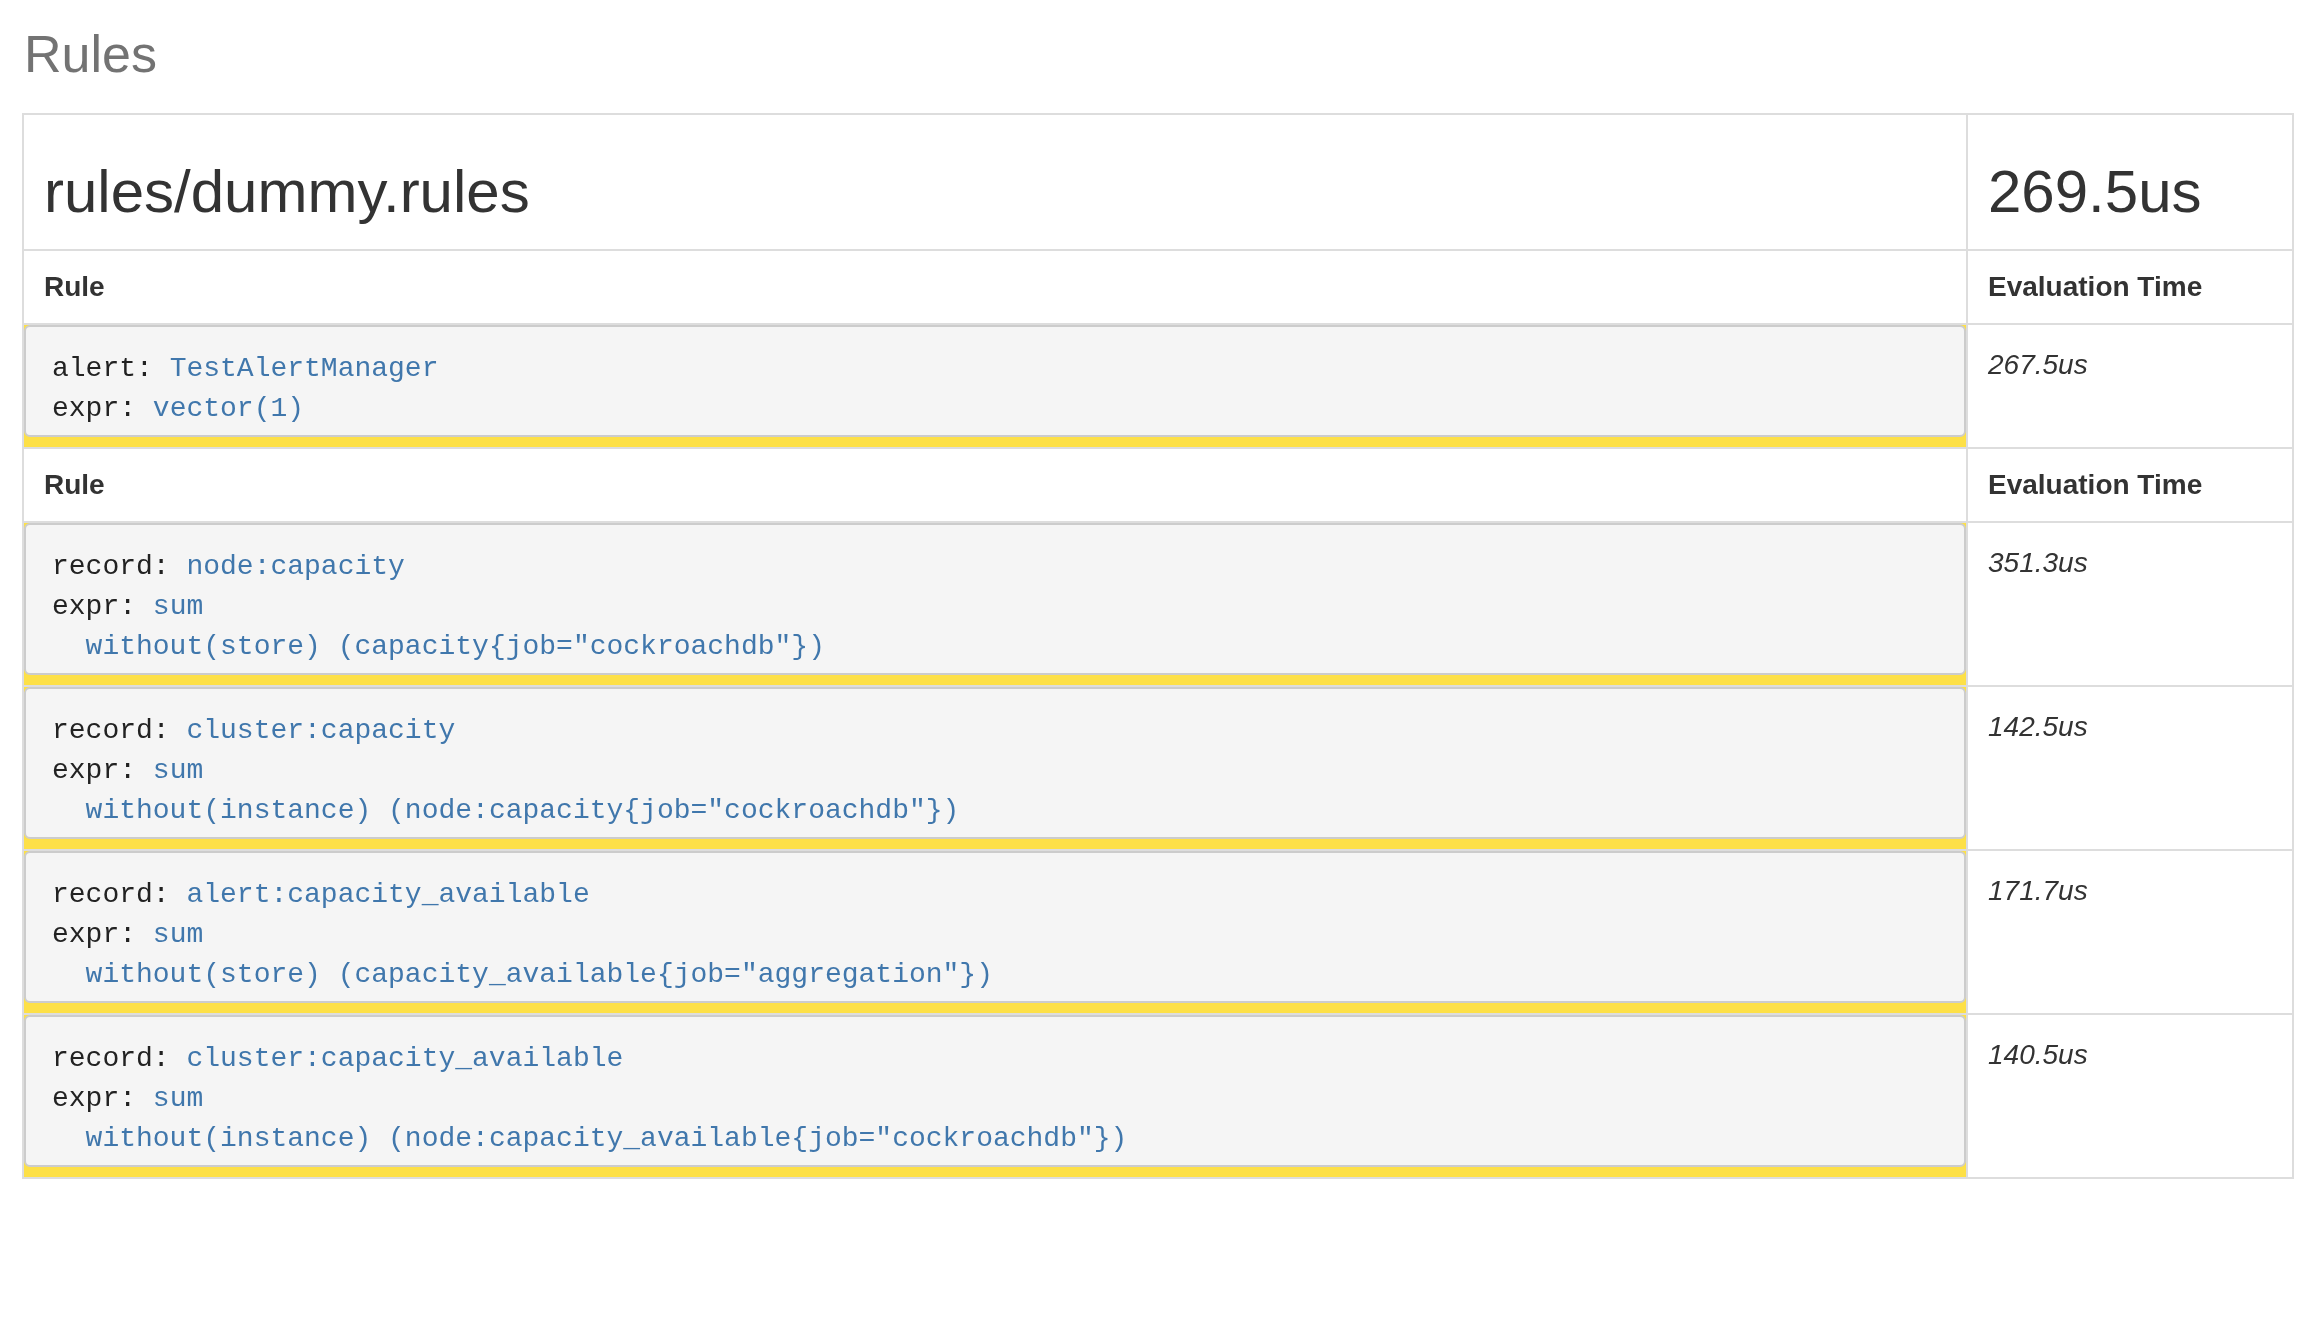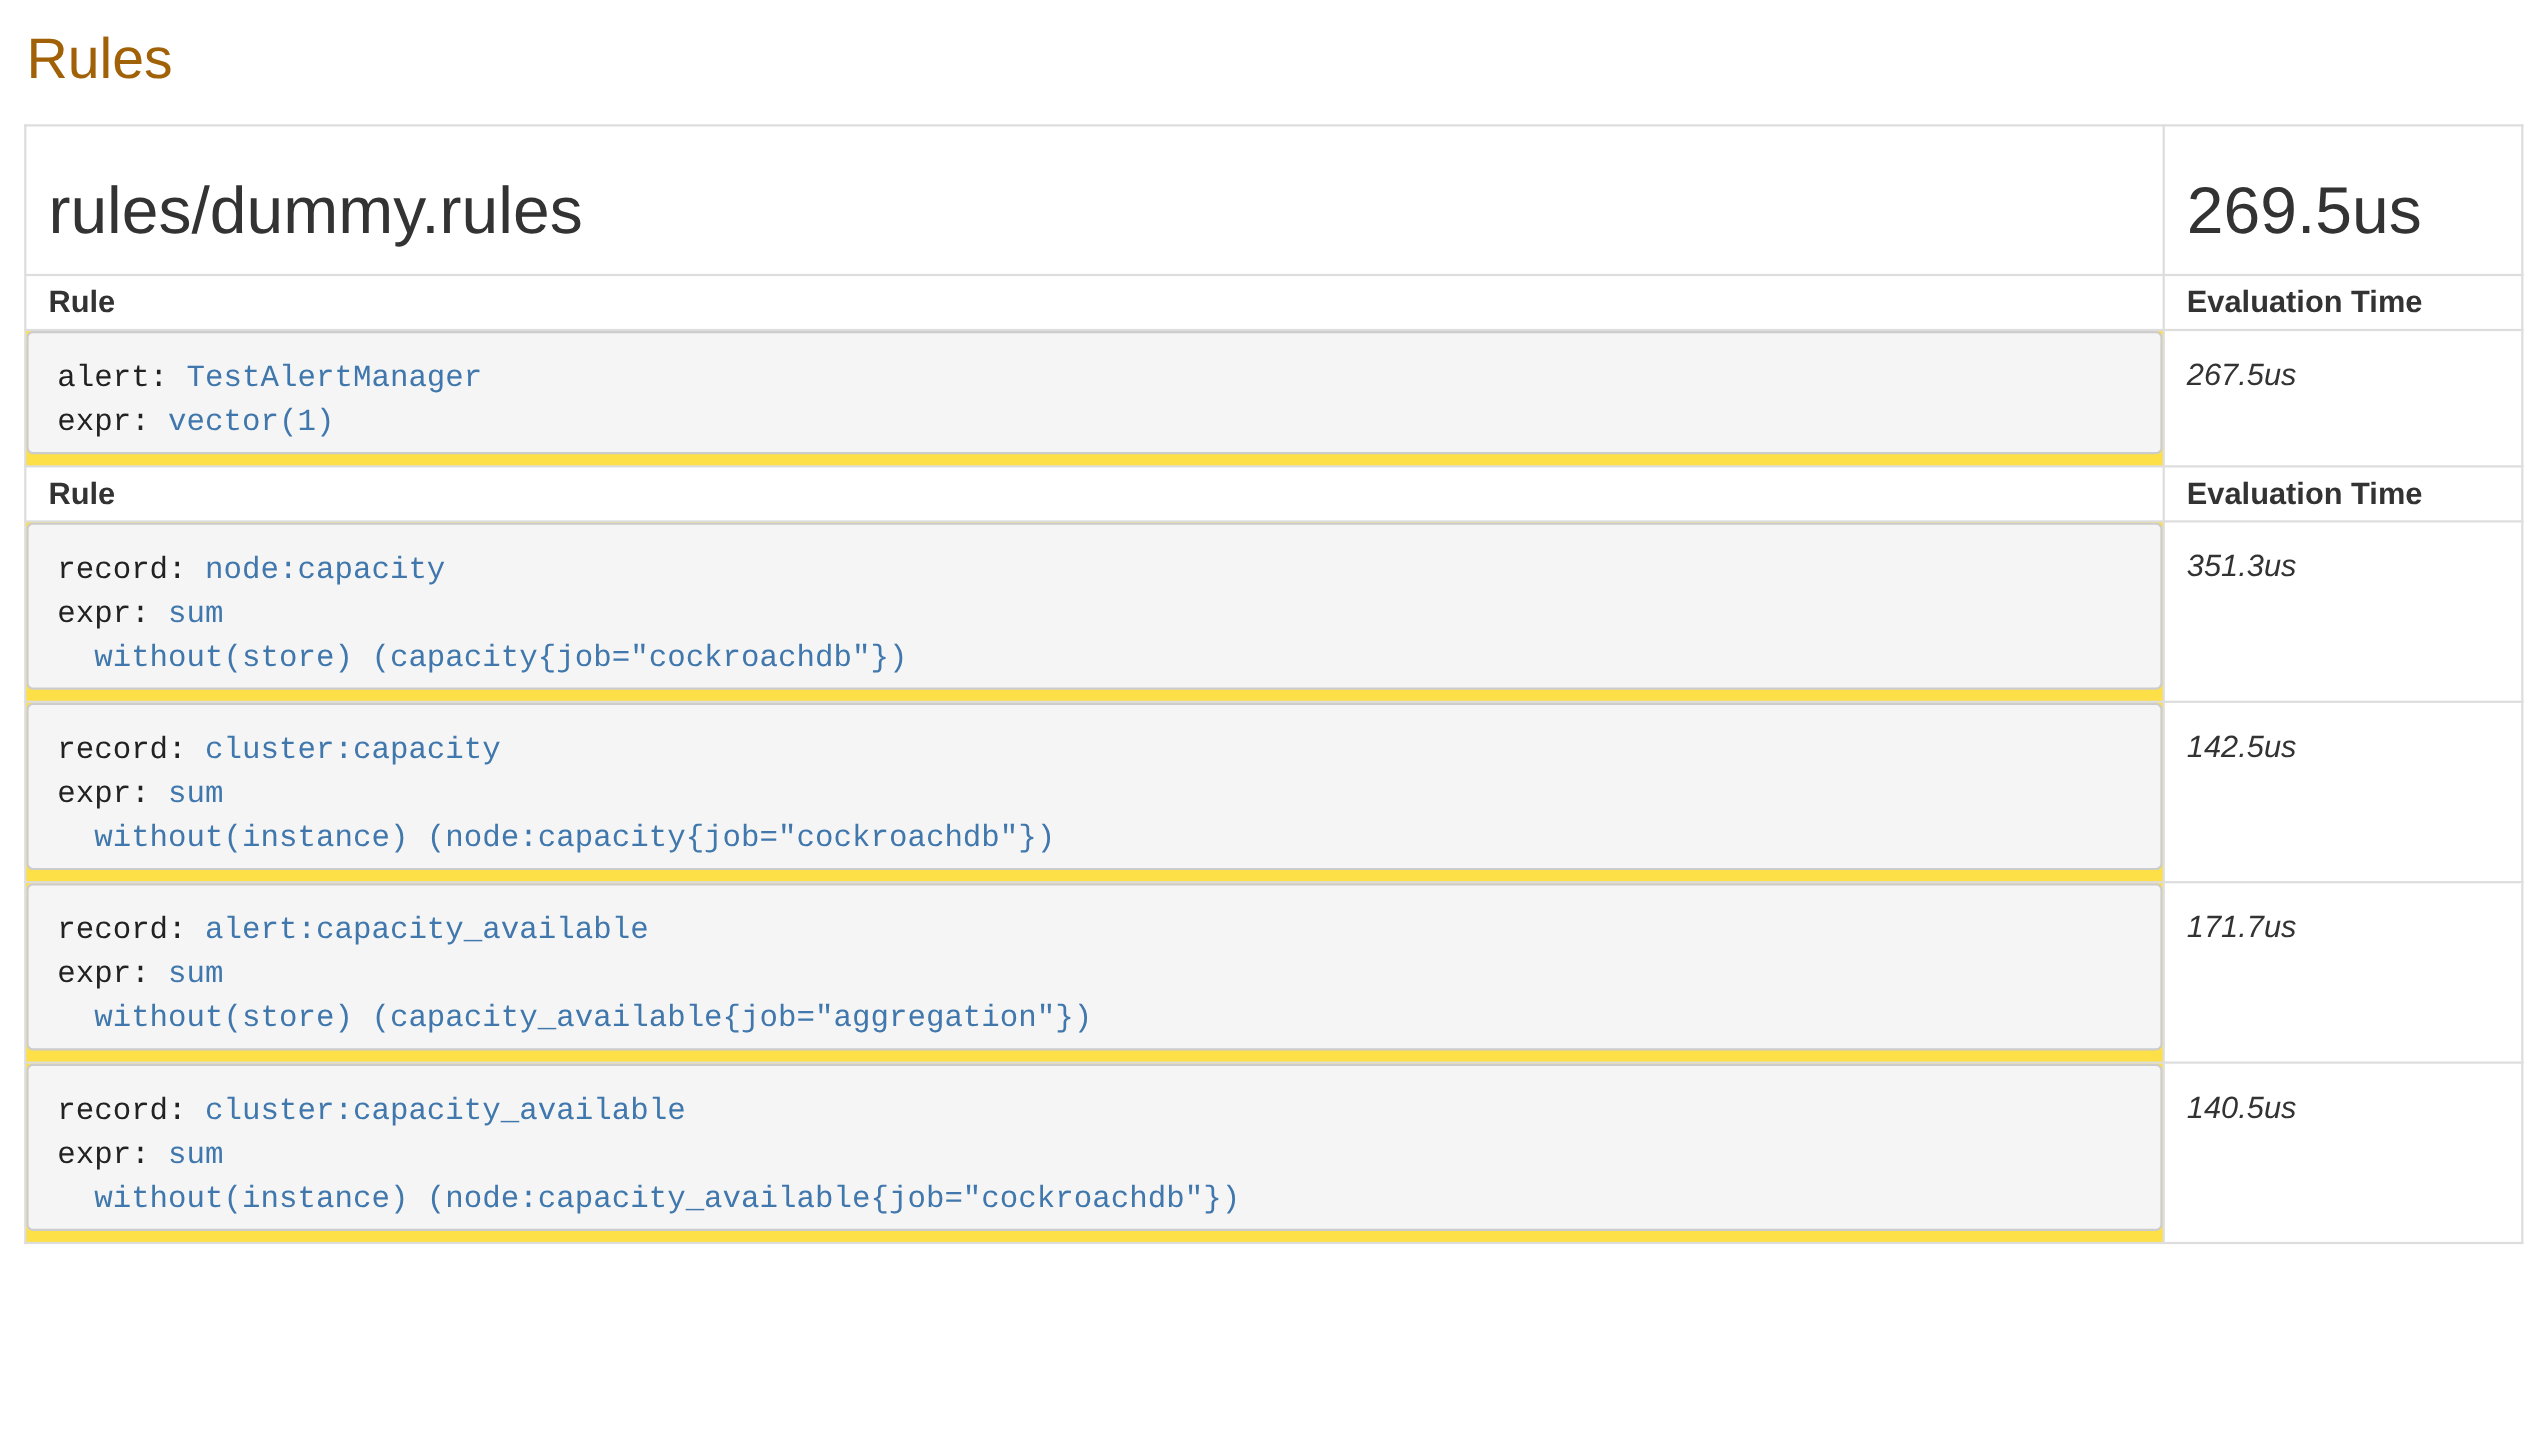--- a/index.html
+++ b/index.html
@@ -11,21 +11,21 @@
     font-family: "Liberation Sans", sans-serif;
     color: #333333;
   }
   .container {
     padding: 0 22px;
   }
   h1.page-title {
     font-size: 52px;
     line-height: 1.1;
     font-weight: 500;
-    color: #a16207;
+    color: #737373;
     margin: 26px 0 30px 2px;
   }
   table.rules-table {
     width: 100%;
     border-collapse: collapse;
     table-layout: fixed;
   }
   table.rules-table td, table.rules-table th {
     border: 2px solid #dddddd;
     vertical-align: top;
@@ -38,21 +38,21 @@
   td.group-cell h2 {
     margin: 40px 0 20px 0;
     font-size: 60px;
     line-height: 1.1;
     font-weight: 500;
     color: #333333;
     white-space: nowrap;
     overflow: hidden;
   }
   th.col-head {
-    padding: 4px 20px;
+    padding: 16px 20px;
     font-size: 28px;
     line-height: 40px;
     font-weight: bold;
     color: #333333;
     background: #ffffff;
   }
   td.rule-cell {
     padding: 0;
     background: #fde047;
   }

